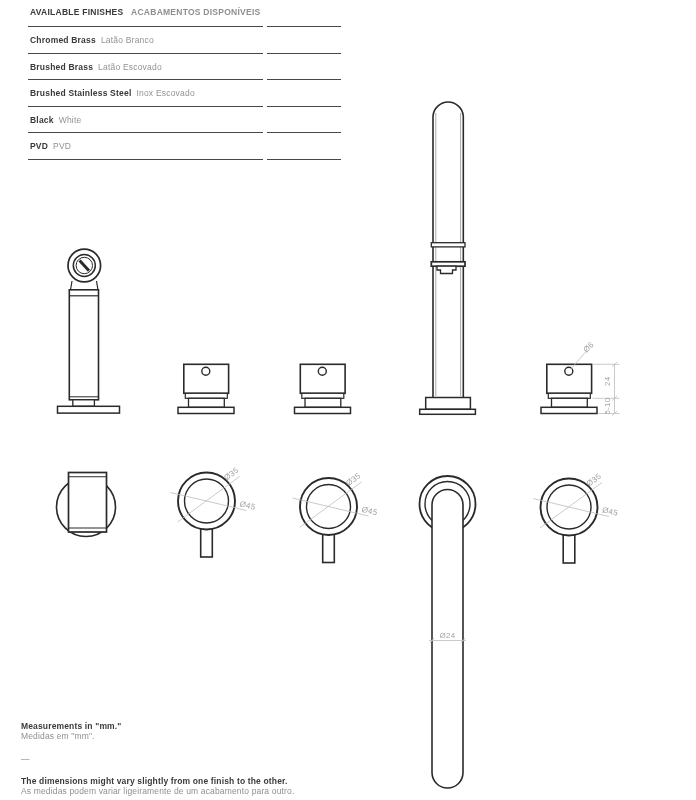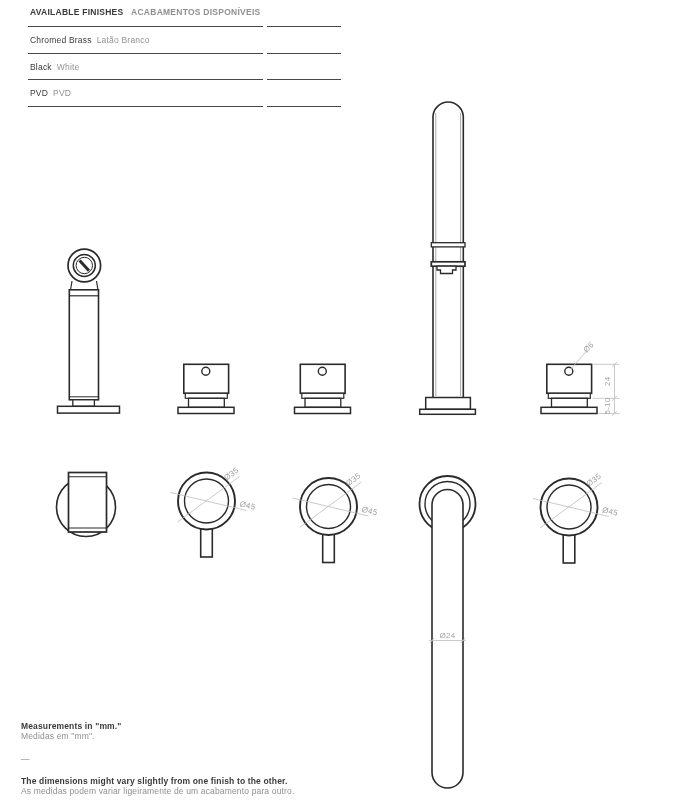--- a/index.html
+++ b/index.html
@@ -11,21 +11,21 @@
   .finishes{position:absolute;left:28px;top:4px;width:313px;}
   .fin-header{font-size:8.5px;letter-spacing:.25px;padding:3px 0 9px 2px;white-space:nowrap;}
   .fin-header .en{font-weight:bold;color:#3a3a3a;}
   .fin-header .pt{font-weight:bold;color:#8f8f8f;margin-left:5px;}
   .rule{height:1px;background:linear-gradient(to right,#474747 0%,#474747 75%,transparent 75%,transparent 76.4%,#474747 76.4%,#474747 100%);}
   .fin-row{
     height:26.5px;display:flex;align-items:center;padding-left:2px;
     font-size:8.5px;letter-spacing:.2px;white-space:nowrap;
     background:linear-gradient(to right,#474747 0%,#474747 75%,transparent 75%,transparent 76.4%,#474747 76.4%,#474747 100%) bottom/100% 1px no-repeat;
   }
-  .fin-row .en{font-weight:normal;color:#3a3a3a;}
+  .fin-row .en{font-weight:bold;color:#3a3a3a;}
   .fin-row .pt{color:#929292;margin-left:5px;}
   
   .notes{position:absolute;left:21px;top:721px;font-size:8.5px;letter-spacing:.15px;line-height:10px;}
   .notes .b{font-weight:bold;color:#3a3a3a;}
   .notes .g{color:#8f8f8f;}
   .notes .dash{color:#8f8f8f;margin:13px 0 12px 0;}
   
   #drawing{position:absolute;left:0;top:0;}
   .ln{stroke:#2a2a2a;fill:none;}
   .lnf{stroke:#2a2a2a;fill:#ffffff;}
@@ -40,20 +40,28 @@
 
   <div class="finishes">
     <div class="fin-header">
       <span class="en">AVAILABLE FINISHES</span>
       <span class="pt">ACABAMENTOS DISPONÍVEIS</span>
     </div>
     <div class="rule"></div>
     <div class="fin-row">
       <span class="en">Chromed Brass</span>
       <span class="pt">Latão Branco</span>
+    </div>
+    <div class="fin-row">
+      <span class="en">Brushed Brass</span>
+      <span class="pt">Latão Escovado</span>
+    </div>
+    <div class="fin-row">
+      <span class="en">Brushed Stainless Steel</span>
+      <span class="pt">Inox Escovado</span>
     </div>
     <div class="fin-row">
       <span class="en">Black</span>
       <span class="pt">White</span>
     </div>
     <div class="fin-row">
       <span class="en">PVD</span>
       <span class="pt">PVD</span>
     </div>
   </div>

